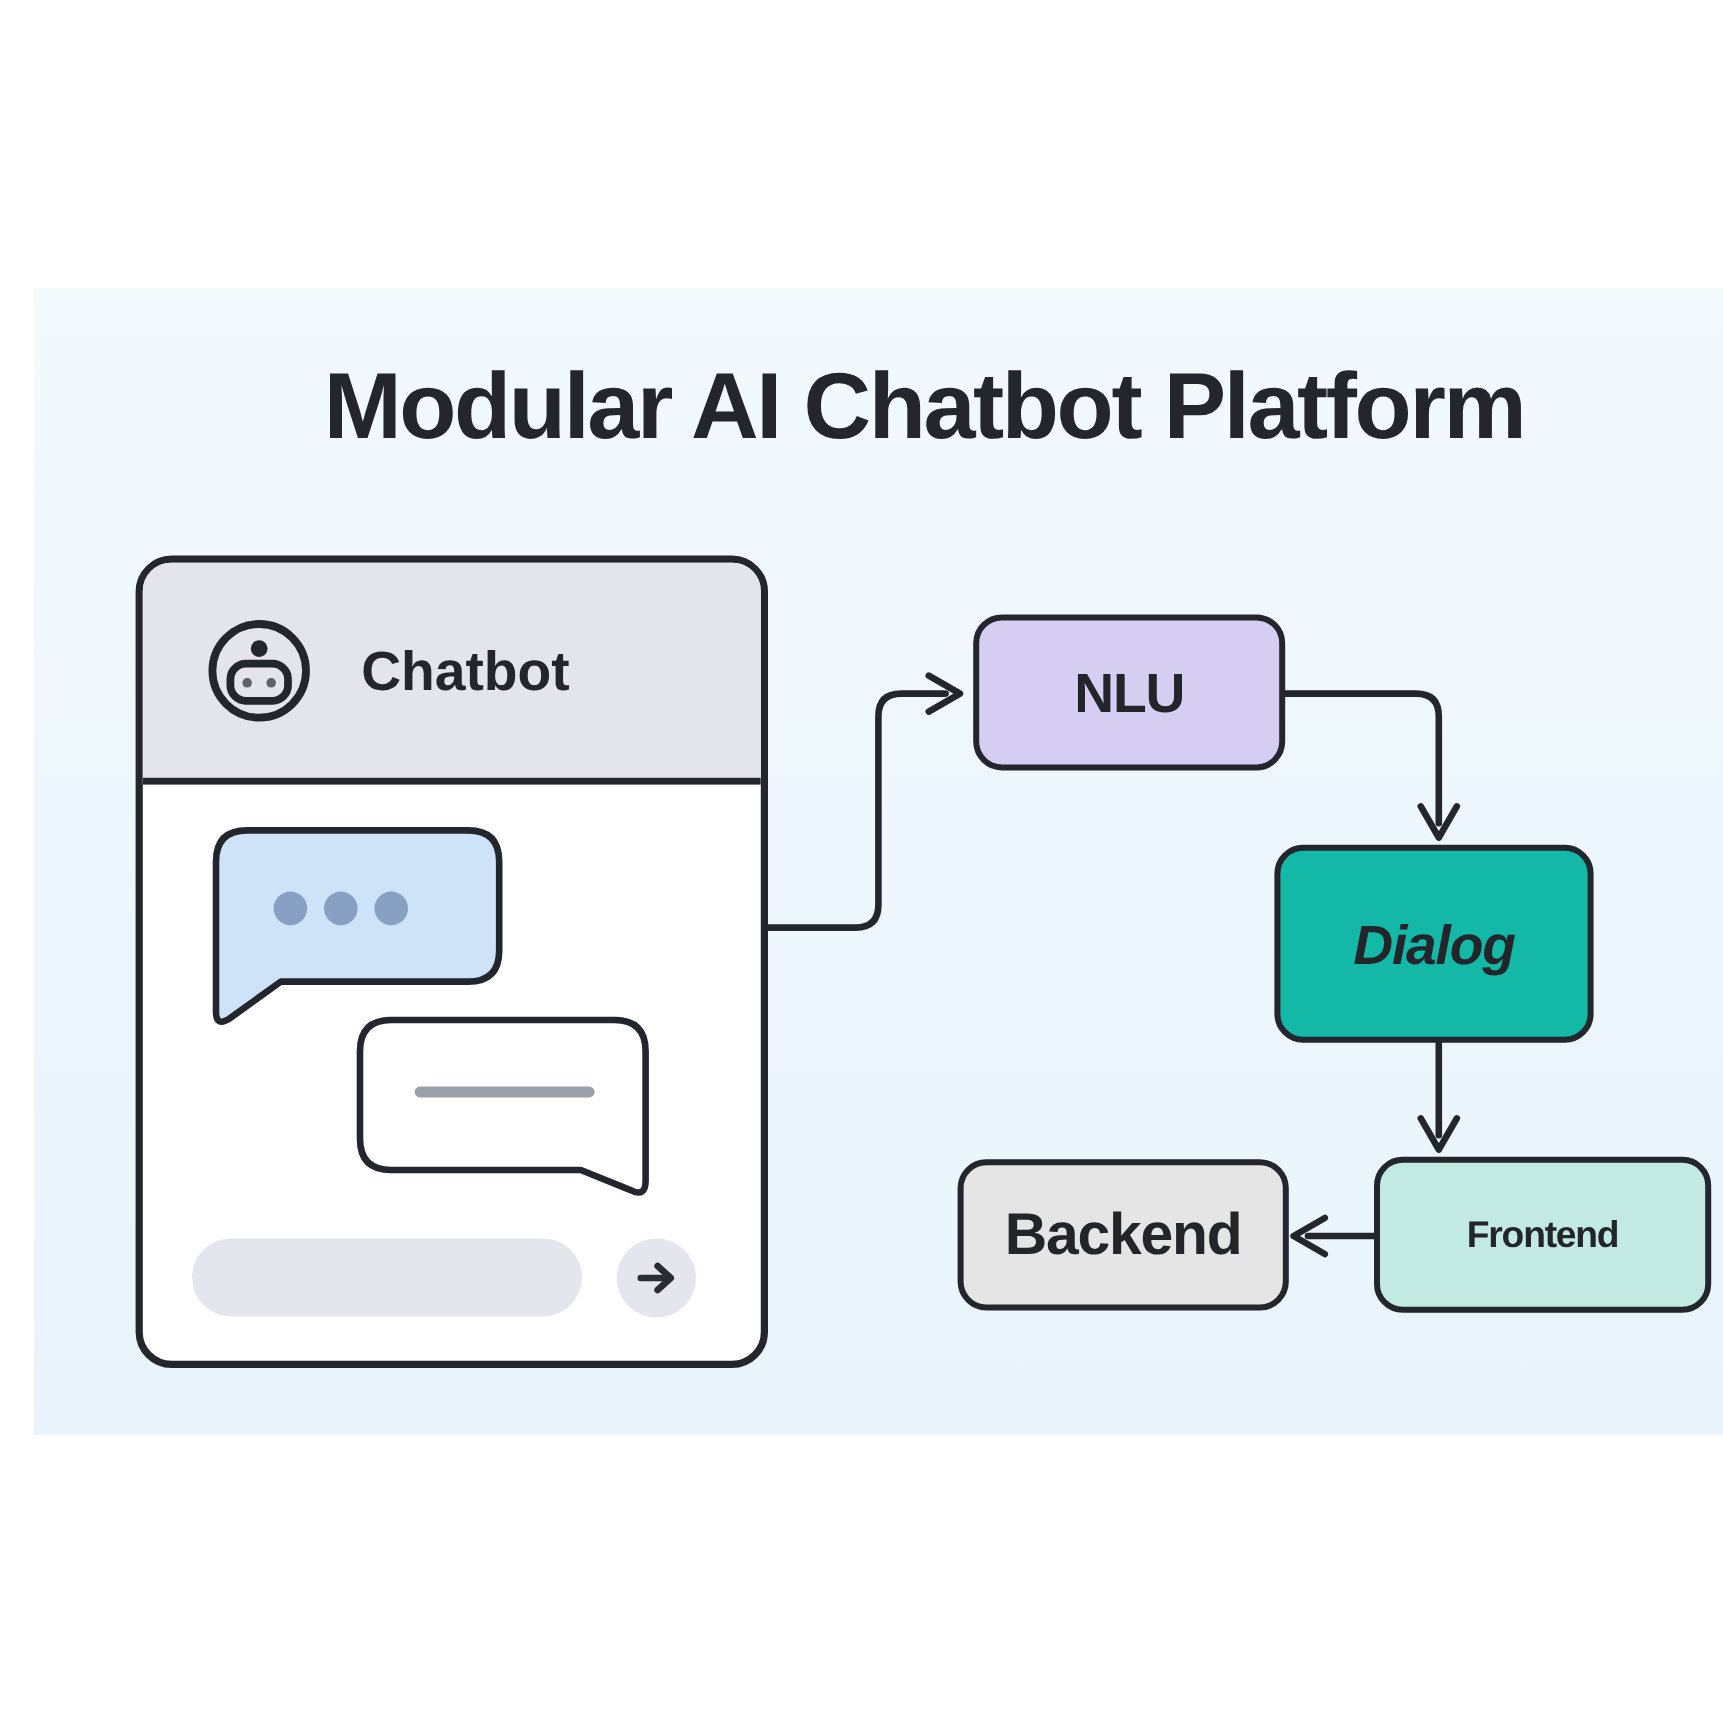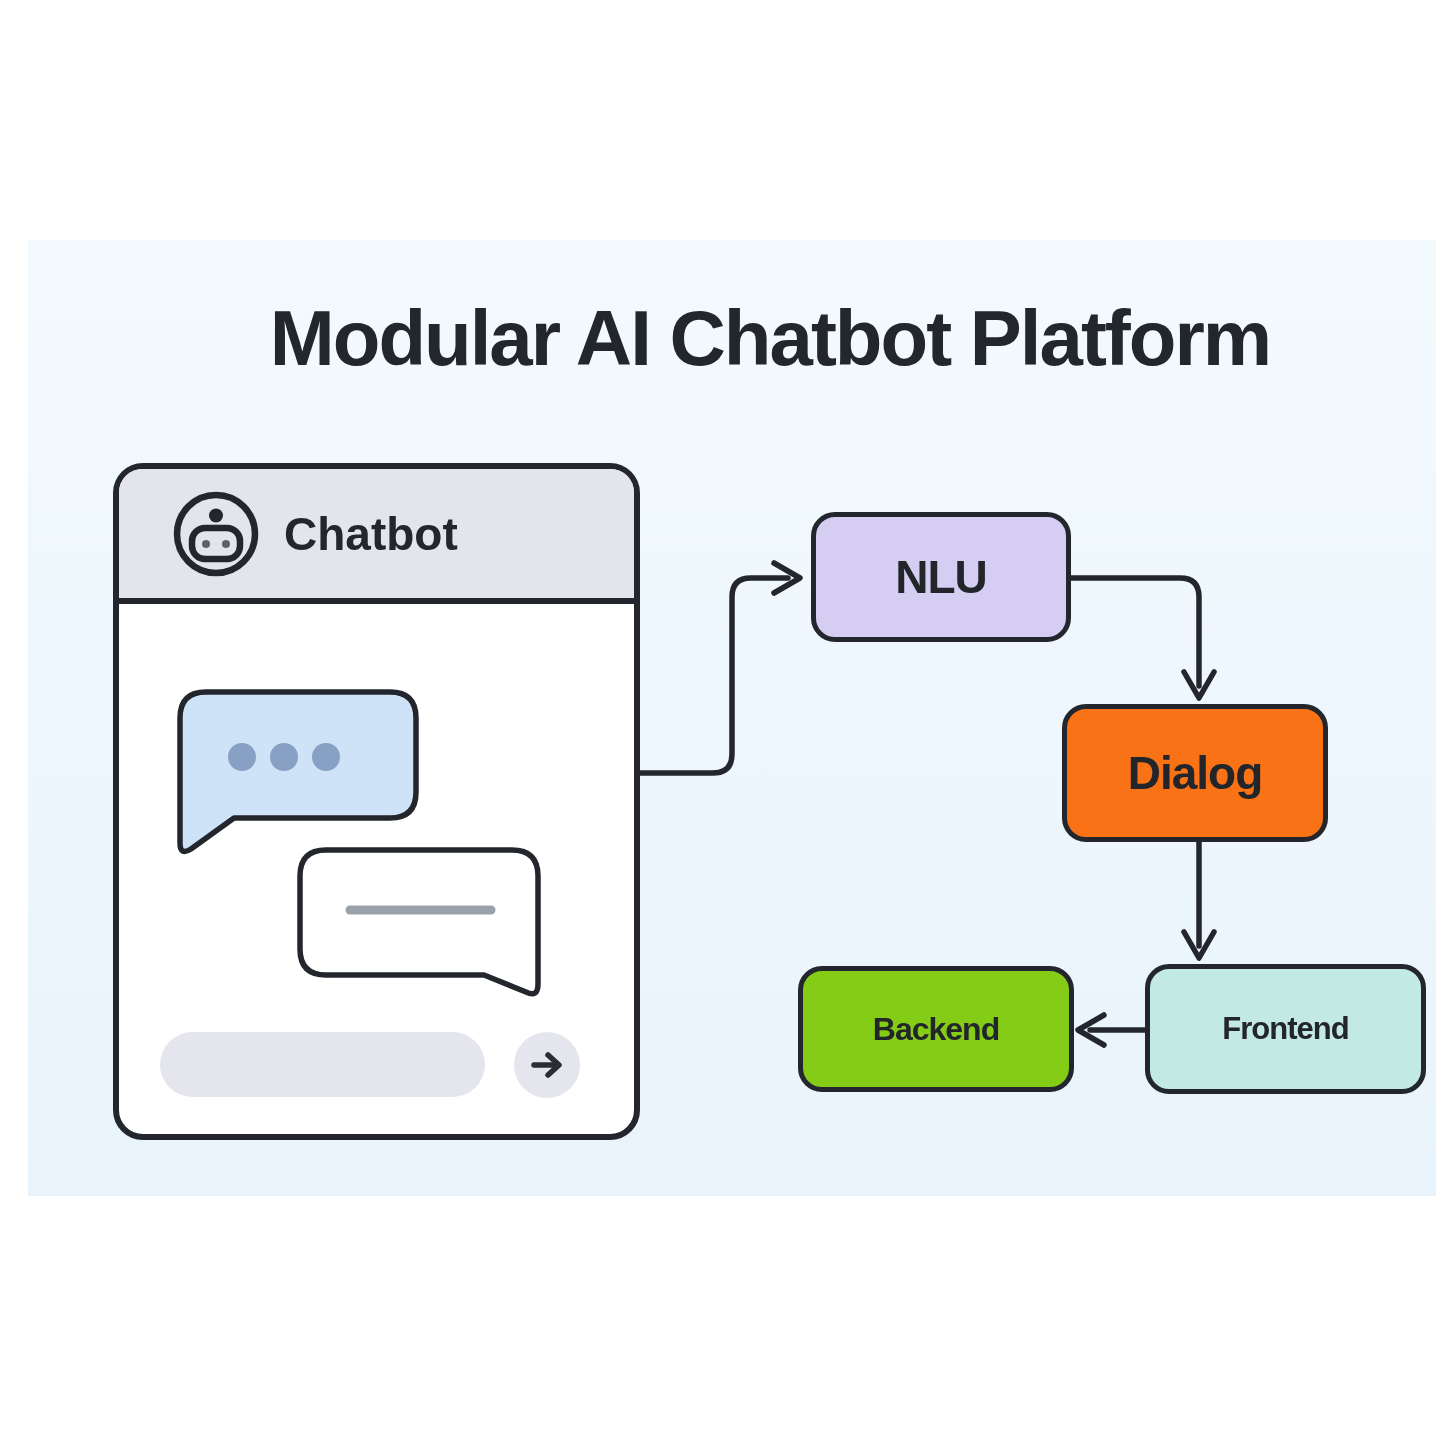--- a/index.html
+++ b/index.html
@@ -19,46 +19,46 @@
     text-align:center;transform:translateX(24px);
     font-size:78px;font-weight:bold;letter-spacing:-2px;color:#23262c;
   }
   
   .chat-window{
     position:absolute;left:85px;top:463px;width:527px;height:677px;
     box-sizing:border-box;border:6px solid #23262c;border-radius:30px;
     background:#ffffff;
   }
   .chat-header{
-    box-sizing:border-box;height:135px;border-bottom:6px solid #23262c;
+    box-sizing:border-box;height:185px;border-bottom:6px solid #23262c;
     background:#e4e4ed;border-radius:23px 23px 0 0;
-    display:flex;align-items:center;padding-left:50px;gap:21px;
+    display:flex;align-items:center;padding-left:50px;gap:38px;
   }
   .chat-header-label{font-size:46px;font-weight:bold;color:#23262c;}
   
   .chat-input-pill{
     position:absolute;left:132px;top:1032px;width:325px;height:65px;
     border-radius:33px;background:#e5e5ee;
   }
   .send-button{
     position:absolute;left:486px;top:1032px;width:66px;height:66px;
     border-radius:50%;background:#e5e5ee;
     display:flex;align-items:center;justify-content:center;
   }
   
   .node{
     position:absolute;box-sizing:border-box;
     border:5.5px solid #23262c;border-radius:24px;
     display:flex;align-items:center;justify-content:center;
     font-weight:bold;font-size:46px;color:#22252a;letter-spacing:-1px;
   }
   .node-nlu{left:783px;top:512px;width:260px;height:130px;background:#d5cef2;text-align:right;}
-  .node-dialog{left:1034px;top:704px;width:266px;height:138px;background:#f97316;}
+  .node-dialog{left:1034px;top:704px;width:266px;height:165px;background:#14b8a6;font-style:italic;}
   .node-frontend{left:1117px;top:964px;width:281px;height:130px;background:#c2e9e2;font-size:31px;}
-  .node-backend{left:770px;top:966px;width:276px;height:126px;background:#84cc16;font-size:32px;}
+  .node-backend{left:770px;top:966px;width:276px;height:126px;background:#e5e5e5;font-size:49px;}
   .overlay{position:absolute;left:0;top:0;pointer-events:none;}
 </style>
 </head>
 <body>
 
 <div class="canvas">
 
   <div class="blue-band"></div>
 
   <div class="title">Modular AI Chatbot Platform</div>

